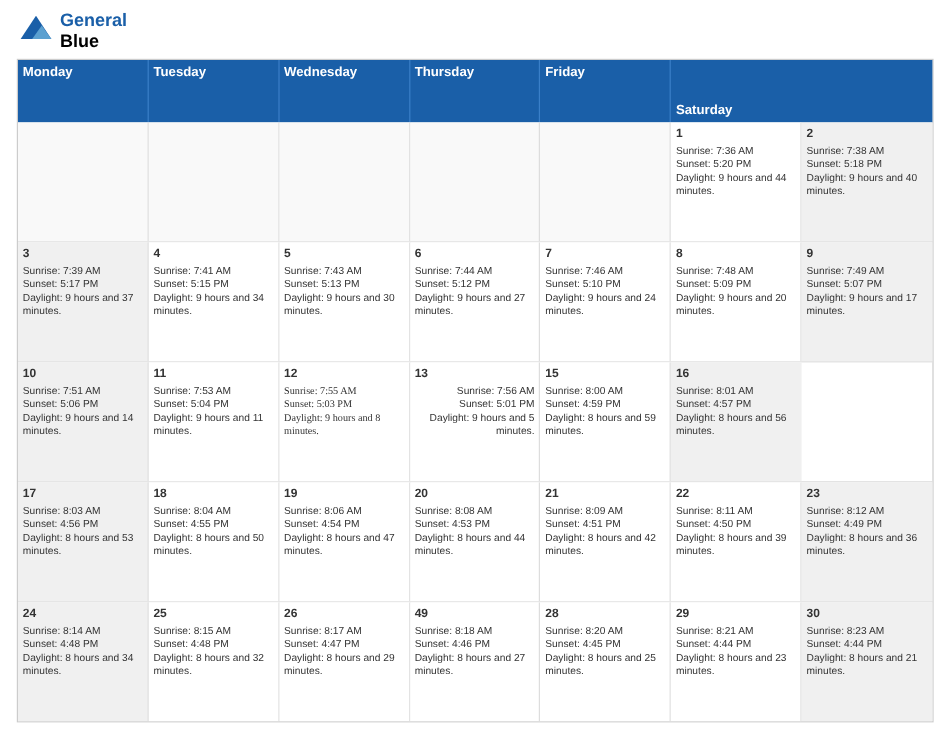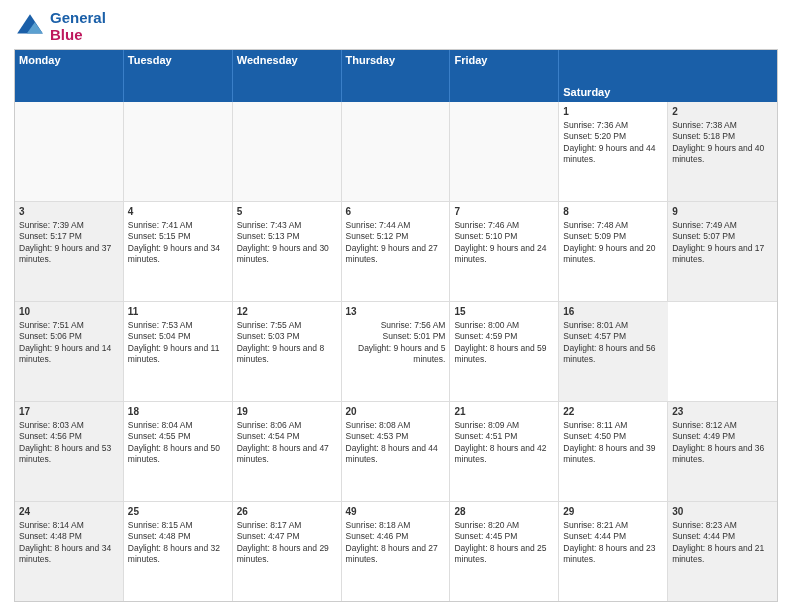--- a/index.html
+++ b/index.html
@@ -18,21 +18,21 @@
       flex-direction: column;
     }
     .header {
       display: flex;
       justify-content: space-between;
       align-items: flex-start;
       margin-bottom: 6px;
     }
     .logo {
       display: flex;
-      align-items: flex-end;
+      align-items: flex-start;
       gap: 4px;
     }
     .logo-text {
       font-size: 15px;
       font-weight: bold;
       color: #333;
       line-height: 1.1;
     }
     .logo-text span {
       color: #1a5fa8;
@@ -113,21 +113,21 @@
 
 <div class="page">
   <div class="header">
     <div class="logo">
       <svg class="logo-icon" viewBox="0 0 40 40">
         <polygon points="20,4 36,28 4,28" fill="#1a5fa8"></polygon>
         <polygon points="26,14 36,28 16,28" fill="#5ba0d0"></polygon>
       </svg>
       <div class="logo-text">
         <div><span>General</span></div>
-        <div style="color:#be185d;">Blue</div>
+        <div style="color:#000000;">Blue</div>
       </div>
     </div>
     <div class="title-section">
       <div class="month-title"></div>
       <div class="subtitle"></div>
     </div>
   </div>
 
   <div class="calendar">
     <div class="cal-header-row">
@@ -210,21 +210,21 @@
 Daylight: 9 hours and 14 minutes.</div>
           </div>
           <div class="cal-cell">
             <span class="day-num">11</span>
             <div class="day-info" style="white-space: pre-line;">Sunrise: 7:53 AM
 Sunset: 5:04 PM
 Daylight: 9 hours and 11 minutes.</div>
           </div>
           <div class="cal-cell">
             <span class="day-num">12</span>
-            <div class="day-info" style="white-space: pre-line;">Sunrise: 7:55 AM
+            <div class="day-info" style="white-space: pre-line; font-family: Liberation Serif, serif;">Sunrise: 7:55 AM
 Sunset: 5:03 PM
 Daylight: 9 hours and 8 minutes.</div>
           </div>
           <div class="cal-cell">
             <span class="day-num">13</span>
             <div class="day-info" style="white-space: pre-line; text-align: right;">Sunrise: 7:56 AM
 Sunset: 5:01 PM
 Daylight: 9 hours and 5 minutes.</div>
           </div>
           <div class="cal-cell">

